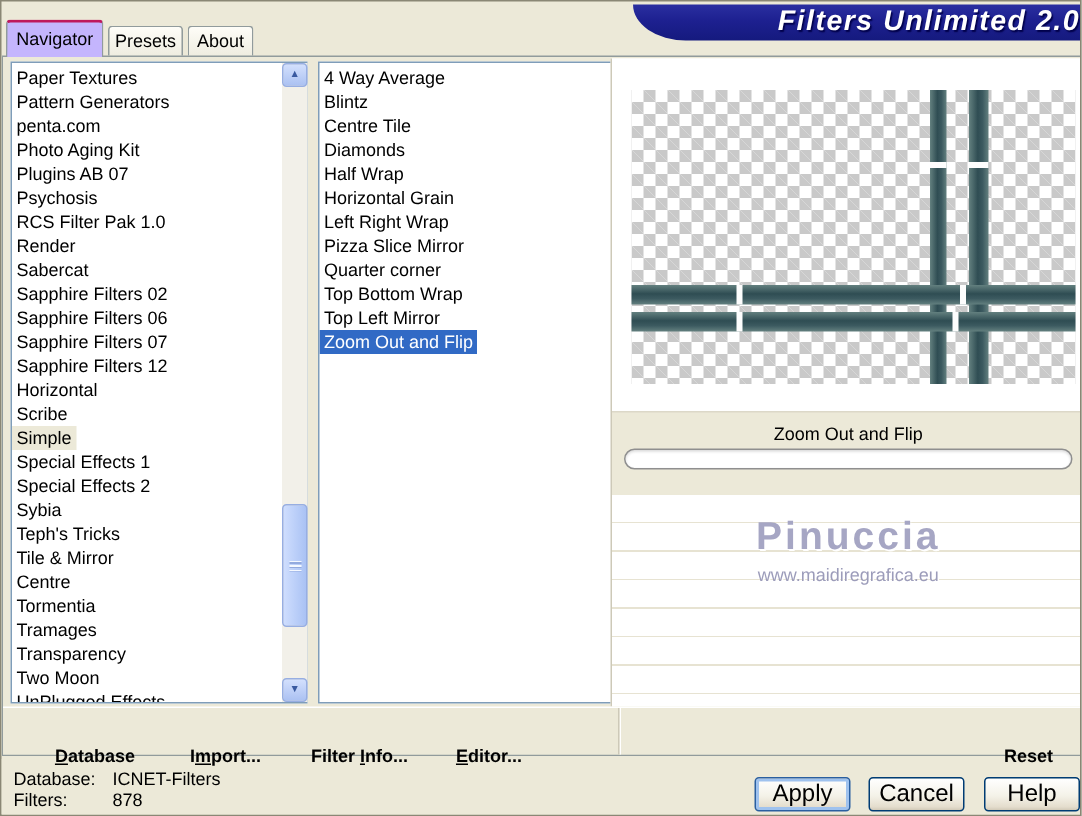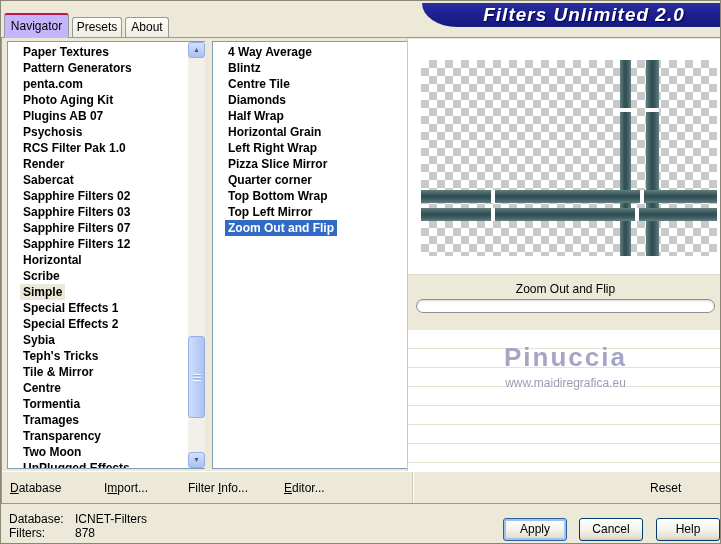--- a/index.html
+++ b/index.html
@@ -9,21 +9,21 @@
     background: #ece9d8; overflow: hidden;
     font-family: "Liberation Sans", sans-serif; font-size: 12px; color:#000;
     border: 1px solid #8a8775;
   }
 
   
   .banner {
     position: absolute; left: 421px; top: 2px; right: 0; height: 24px;
     background: linear-gradient(180deg, #2a2fa0 0%, #1d2090 45%, #151a7e 100%);
     border-bottom-left-radius: 38px 26px;
-    display: flex; align-items: center; justify-content: center;
+    display: flex; align-items: center; justify-content: flex-end;
   }
   .banner-title {
     color: #fff; font-style: italic; font-weight: bold; font-size: 19px;
     letter-spacing: 1px; padding-left: 26px;
     text-shadow: 1px 1px 1px #00004a;
   }
 
   
   .tab {
     position: absolute; border: 1px solid #919b9c; border-bottom: none;
@@ -43,21 +43,21 @@
     background: #ece9d8; border: 1px solid #919b9c; z-index: 2;
   }
 
   
   .listbox {
     position: absolute; background: #fff; border: 1px solid #7f9db9;
     overflow: hidden; padding-top: 2px;
   }
   .listbox.left { left: 5px; top: 3px; width: 198px; height: 428px; }
   .listbox.mid  { left: 210px; top: 3px; width: 198px; height: 428px; }
-  .li { height: 16px; line-height: 16px; white-space: nowrap; margin-left: 12px; padding: 0 3px; width: fit-content; font-weight: bold; }
+  .li { height: 16px; line-height: 16px; white-space: nowrap; margin-left: 0; padding: 0 3px; width: fit-content; }
   .li.sel-inactive { background: #ece9d8; }
   .li.sel-active   { background: #316ac5; color: #fff; }
 
   
   .scrollbar {
     position: absolute; right: 1px; top: 1px; bottom: 1px; width: 17px;
     background: #f2f0e9;
   }
   .sb-btn {
     position: absolute; left: 0; width: 17px; height: 16px;
@@ -124,40 +124,40 @@
   .wm-url { font-size: 12px; color: #9c9cba; margin-top: 3px; text-shadow: 1px 1px 0 #ffffff; }
 
   
   .toolbar {
     position: absolute; left: 0; top: 433px; width: 719px; height: 32px;
     background: #ece9d8; border-top: 1px solid #fff;
   }
   .tb-divider { position: absolute; left: 410px; top: 0; bottom: 0; width: 2px;
     border-left: 1px solid #cdc9b8; border-right: 1px solid #fff; }
   .tb-btn {
-    position: absolute; top: 0; height: 32px; line-height: 32px;
-    font-weight: normal; text-align: left; cursor: default;
+    position: absolute; top: 16px; height: 32px; line-height: 32px;
+    font-weight: bold; text-align: right; cursor: default;
   }
   .tb-btn .key { text-decoration: underline; }
   .tb-database { left: 8px;  width: 80px; }
   .tb-import   { left: 102px; width: 70px; }
   .tb-filterinfo { left: 186px; width: 84px; }
   .tb-editor   { left: 282px; width: 64px; }
   .tb-randomize { left: 548px; width: 82px; }
   .tb-reset    { left: 648px; width: 52px; }
 
   
   .statusbar { position: absolute; left: 0; top: 505px; width: 721px; height: 39px; background: #ece9d8; }
   .status-label { position: absolute; left: 8px; font-size: 12px; text-align: right; }
   .status-value { position: absolute; left: 74px; font-size: 12px; }
   .row1 { top: 6px; } .row2 { top: 20px; }
 
   .xp-btn {
     position: absolute; top: 12px; width: 64px; height: 23px;
-    border: 1px solid #003c74; border-radius: 3px; font-size: 12px;
+    border: 1px solid #003c74; border-radius: 3px; font-size: 16px;
     background: linear-gradient(180deg,#ffffff 0%,#f4f2e8 55%,#e4ddcd 90%,#d2cab8 100%);
     text-align: center; line-height: 21px; cursor: default;
   }
   .xp-btn.default { box-shadow: inset 0 0 0 2px #9fc2ee; border-color: #2a5fa0; }
   .btn-apply { left: 502px; }
   .btn-cancel { left: 578px; }
   .btn-help { left: 655px; }
 </style>
 </head>
 <body>
@@ -178,21 +178,21 @@
         <div class="li">Paper Textures</div>
         <div class="li">Pattern Generators</div>
         <div class="li">penta.com</div>
         <div class="li">Photo Aging Kit</div>
         <div class="li">Plugins AB 07</div>
         <div class="li">Psychosis</div>
         <div class="li">RCS Filter Pak 1.0</div>
         <div class="li">Render</div>
         <div class="li">Sabercat</div>
         <div class="li">Sapphire Filters 02</div>
-        <div class="li">Sapphire Filters 03</div>
+        <div class="li">Sapphire Filters 06</div>
         <div class="li">Sapphire Filters 07</div>
         <div class="li">Sapphire Filters 12</div>
         <div class="li">Horizontal</div>
         <div class="li">Scribe</div>
         <div class="li sel-inactive">Simple</div>
         <div class="li">Special Effects 1</div>
         <div class="li">Special Effects 2</div>
         <div class="li">Sybia</div>
         <div class="li">Teph's Tricks</div>
         <div class="li">Tile &amp; Mirror</div>

